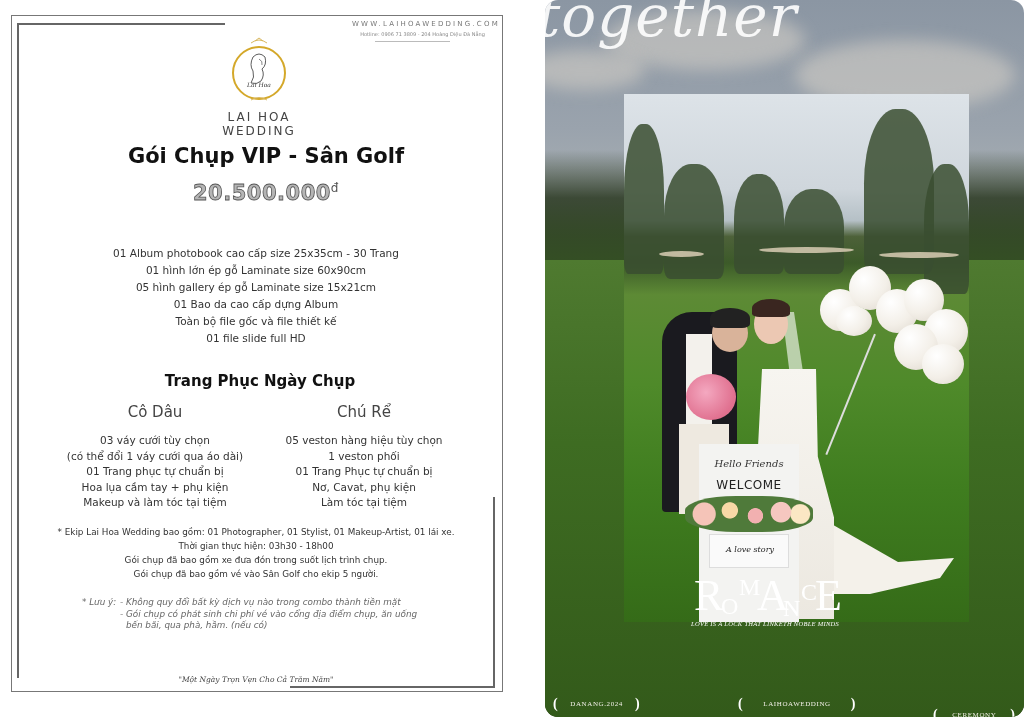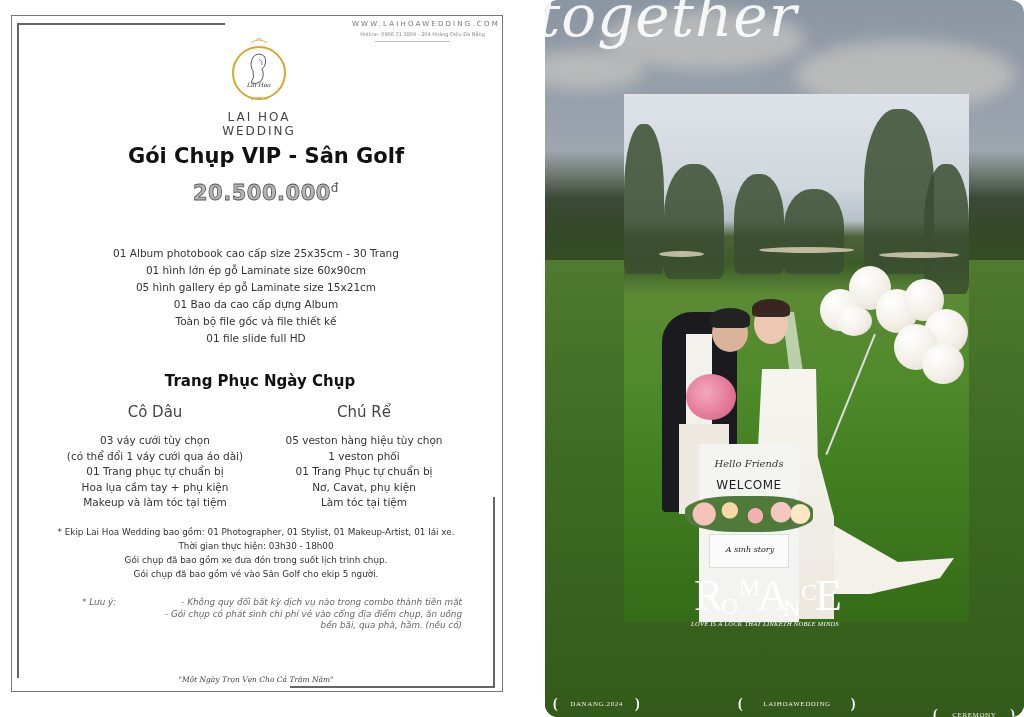--- a/index.html
+++ b/index.html
@@ -26,21 +26,21 @@
            -webkit-text-stroke: 0.8px #555; font-family: "DejaVu Sans", sans-serif; }
   .price sup { font-size: 12px; -webkit-text-stroke: 0; color: #555; font-weight: normal; }
   .section-title { position: absolute; left: 0; width: 512px; text-align: center; font-size: 15px; font-weight: bold; color: #111; }
   .detail-list { position: absolute; left: 0; top: 245px; width: 512px; text-align: center; font-size: 10.5px; line-height: 17px; color: #333; }
 
   .col-title { position: absolute; width: 240px; text-align: center; font-size: 15px; color: #444; }
   .col-list { position: absolute; width: 240px; text-align: center; font-size: 10.5px; line-height: 15.5px; color: #333; }
 
   .notes { position: absolute; left: 0; top: 525px; width: 512px; text-align: center; font-size: 8.8px; line-height: 14px; color: #333; }
   .caution { position: absolute; left: 82px; top: 597px; width: 380px; font-size: 8.8px; line-height: 11.5px; color: #666; font-style: italic; }
-  .caution .row { display: flex; justify-content: space-between; }
+  .caution .row { display: flex; }
   .caution .lbl { width: 38px; flex: none; }
   .quote { position: absolute; left: 0; top: 675px; width: 512px; text-align: center; font-family: "DejaVu Serif", serif; font-style: italic; font-size: 7.5px; color: #444; }
 
   
   #right-page { position: absolute; left: 545px; top: 0; width: 479px; height: 717px; overflow: hidden;
     background: linear-gradient(180deg, #8b96a3 0%, #9aa3ad 18%, #a9b0b3 28%, #5d7050 33%, #3f6a2a 45%, #396a20 60%, #2f5418 80%, #2b4416 100%); border-radius: 13px; }
   .cloud { position: absolute; border-radius: 50%; background: rgba(215,210,200,0.55); filter: blur(8px); }
   .bg-trees { position: absolute; left: 0; top: 150px; width: 479px; height: 120px;
     background: linear-gradient(180deg, rgba(60,70,55,0) 0%, rgba(48,62,40,0.9) 40%, rgba(52,80,35,1) 100%); }
   .bg-fairway { position: absolute; left: 0; top: 260px; width: 479px; height: 457px;
@@ -200,21 +200,21 @@
     <div class="bride-dress"></div>
     <div class="bride-head"></div>
     <div class="bride-hair"></div>
     <div class="bouquet"></div>
 
     <div class="sign">
       <div class="sign-title">Hello Friends</div>
       <div class="sign-welcome">WELCOME</div>
       <div class="flowers"></div>
       <div class="sign-box">
-        <div class="sign-box-text">A sinh story</div>
+        <div class="sign-box-text">A love story</div>
       </div>
     </div>
   </div>
 
   <div class="romance">
     <span class="big" style="left:77px; top:94px;">R</span>
     <span class="small" style="left:104px; top:114px;">O</span>
     <span class="small" style="left:122px; top:95px;">M</span>
     <span class="big" style="left:140px; top:94px;">A</span>
     <span class="small" style="left:166px; top:116px;">N</span>

